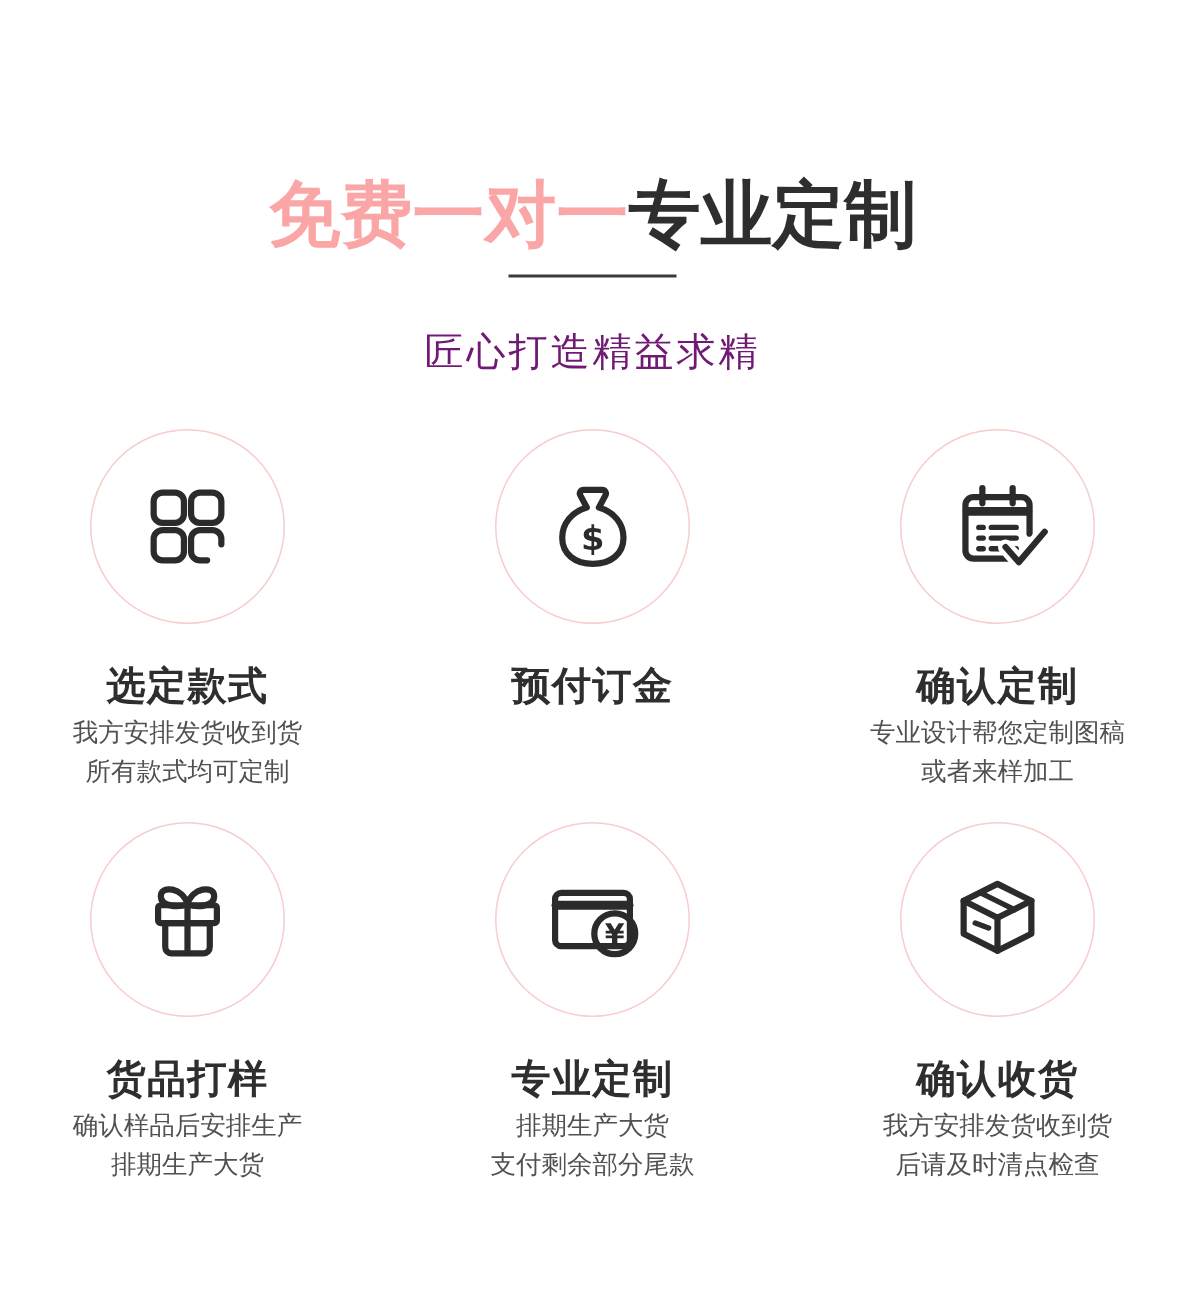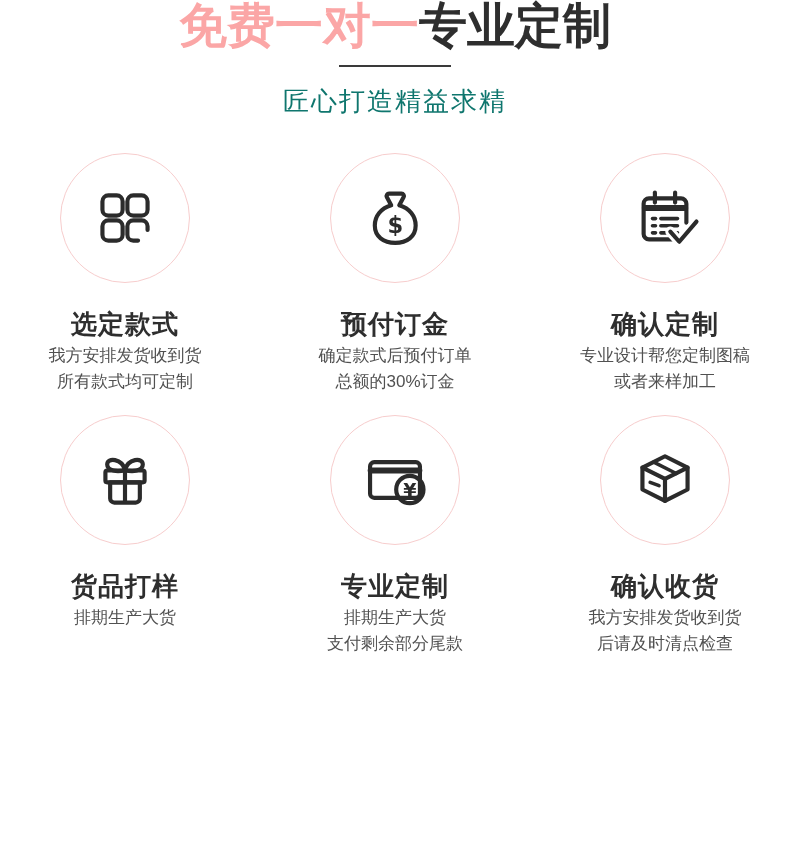--- a/index.html
+++ b/index.html
@@ -6,40 +6,41 @@
   body {
     width: 790px; height: 866px;
     background: #ffffff;
     font-family: "Liberation Sans", "DejaVu Sans", sans-serif;
     color: #2e2e2e;
     overflow: hidden;
   }
   .page { width: 790px; height: 866px; text-align: center; overflow: hidden; }
 
   .main-title {
+    padding-top: 118px;
     font-size: 48px;
     line-height: 52px;
     font-weight: bold;
     color: #2e2e2e;
     white-space: nowrap;
   }
   .main-title .highlight { color: #fba6a6; }
 
   .divider {
     width: 112px; height: 2px;
     background: #3a3a3a;
     margin: 13px auto 0;
   }
 
   .subtitle {
-    margin-top: 20px;
+    margin-top: 35px;
     font-size: 26px;
     line-height: 28px;
     letter-spacing: 2px;
-    color: #0f766e;
+    color: #701a75;
     font-weight: 400;
   }
 
   .decorative {
     margin: 28px auto 0;
     max-width: 578px;
     font-size: 9px;
     line-height: 17px;
     letter-spacing: 0.4px;
     color: #cccccc;
@@ -118,24 +119,20 @@
     </div>
 
     <div class="step">
       <div class="circle">
         <svg viewBox="0 0 64 64">
           <path class="ink" d="M27 11.5 L37.5 11.5 C39 11.5 40 13.1 39.3 14.4 L35.6 21.3 C44.3 23.9 49.4 30.5 49.4 38.3 C49.4 47.6 42 53 32.2 53 C22.4 53 15 47.6 15 38.3 C15 30.5 20.1 23.9 28.8 21.3 L25.1 14.4 C24.4 13.1 25.4 11.5 27 11.5 Z"></path>
           <text class="glyph" x="32.2" y="45" font-size="19">$</text>
         </svg>
       </div>
       <div class="step-title">预付订金</div>
-      <div class="step-desc">
-        <div>确定款式后预付订单</div>
-        <div>总额的30%订金</div>
-      </div>
     </div>
 
     <div class="step">
       <div class="circle">
         <svg viewBox="0 0 64 64">
           <path class="ink" d="M50 36 V20 A4.5 4.5 0 0 0 45.5 15.5 H18.5 A4.5 4.5 0 0 0 14 20 V45.5 A4.5 4.5 0 0 0 18.5 50 H38"></path>
           <line class="ink-thick" x1="15" y1="23.5" x2="49" y2="23.5"></line>
           <line class="ink" x1="23.5" y1="10.5" x2="23.5" y2="19"></line>
           <line class="ink" x1="40.5" y1="10.5" x2="40.5" y2="19"></line>
           <line class="ink-thin" x1="21.5" y1="32.5" x2="24" y2="32.5"></line>
@@ -159,20 +156,21 @@
       <div class="circle">
         <svg viewBox="0 0 64 64">
           <path class="ink" d="M32 23.5 C29.5 14 17 12.5 17 19 C17 24.5 26 25.5 32 23.5 C38 25.5 47 24.5 47 19 C47 12.5 34.5 14 32 23.5 Z"></path>
           <rect class="ink" x="15.5" y="24" width="33" height="10" rx="1.5"></rect>
           <path class="ink" d="M19.5 34 H44.5 V47.5 A3.5 3.5 0 0 1 41 51 H23 A3.5 3.5 0 0 1 19.5 47.5 Z"></path>
           <line class="ink" x1="32" y1="25" x2="32" y2="50" stroke-width="4.5"></line>
         </svg>
       </div>
       <div class="step-title">货品打样</div>
       <div class="step-desc">
+        <div>确认样品后安排生产</div>
         <div>排期生产大货</div>
       </div>
     </div>
 
     <div class="step">
       <div class="circle">
         <svg viewBox="0 0 64 64">
           <rect class="ink" x="11" y="17" width="42" height="30" rx="3.5"></rect>
           <line class="ink-thick" x1="11.5" y1="24" x2="52.5" y2="24" stroke-width="5.5"></line>
           <circle class="ink" cx="44.5" cy="40" r="11.5" fill="#ffffff"></circle>

